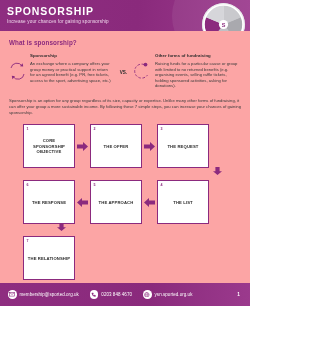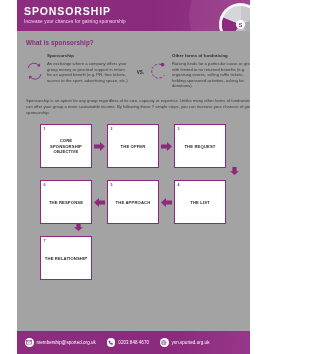--- a/index.html
+++ b/index.html
@@ -4,23 +4,22 @@
 <style>
   * { box-sizing: border-box; margin: 0; padding: 0; }
   html, body {
     width: 250px; height: 354px;
     background: #ffffff;
     font-family: "Liberation Sans", sans-serif;
     overflow: hidden;
   }
   .page {
     position: relative;
-    width: 250px; height: 354px;
-    background: #a3a3a3;
-    margin-left: 17px;
+    width: 250px; height: 306px;
+    background: #fca5a5;
   }
 
   
   .header {
     position: relative;
     height: 31px;
     background: #8b2a7e;
     background: linear-gradient(95deg, #8e2d80 0%, #8a2a7c 55%, #9b3a8d 100%);
     padding: 5px 0 0 7px;
     overflow: hidden;

